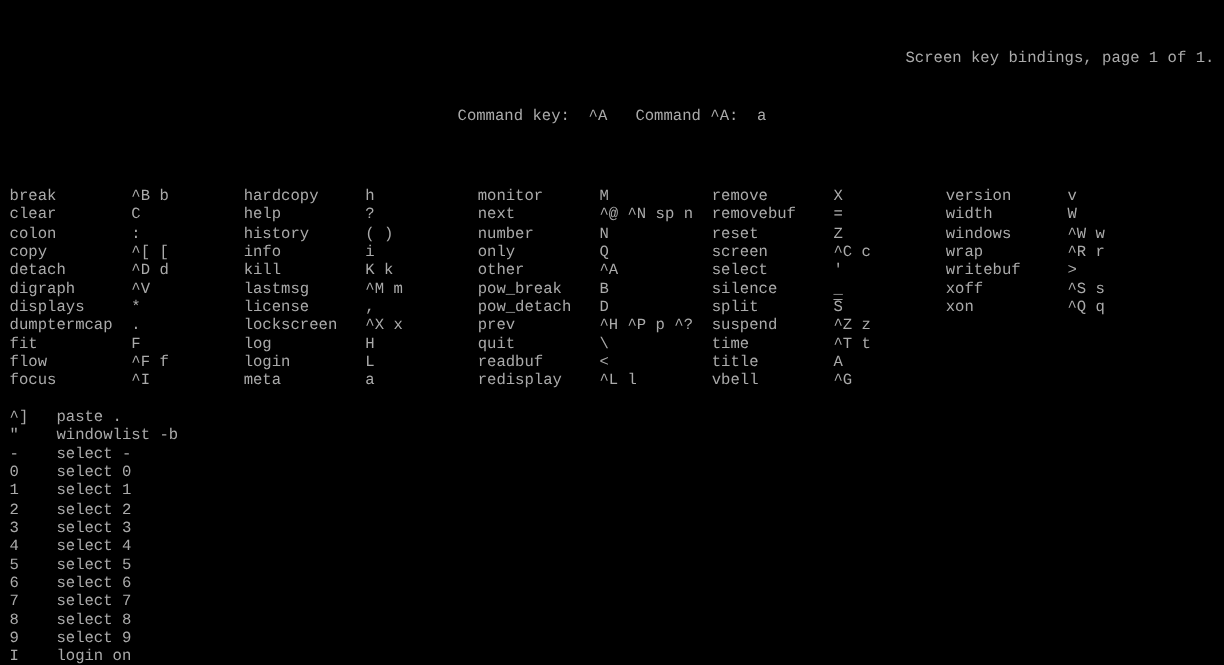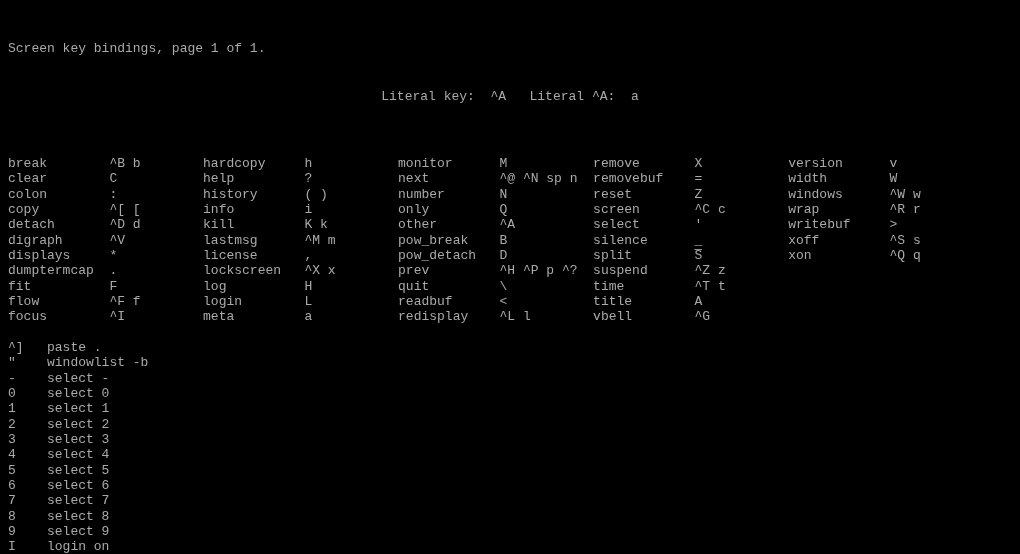--- a/index.html
+++ b/index.html
@@ -19,16 +19,16 @@
     }
     .line {
       display: block;
       white-space: pre;
     }
   </style>
 </head>
 <body>
 
 <div class="terminal-content">
-  <div class="line" style="text-align:left; margin-bottom:2px; padding-top:4px;">Screen key bindings, page 1 of 1.</div>
-  <div class="line" style="text-align:center; margin-bottom:6px;">Literal key:  ^A   Literal ^A:  a</div>
+  <div class="line" style="text-align:right; margin-bottom:2px; padding-top:4px;">Screen key bindings, page 1 of 1.</div>
+  <div class="line" style="text-align:center; margin-bottom:6px;">Command key:  ^A   Command ^A:  a</div>
   <div id="lines-container"><div class="line">&nbsp;</div><div class="line">break        ^B b        hardcopy     h           monitor      M           remove       X           version      v</div><div class="line">clear        C           help         ?           next         ^@ ^N sp n  removebuf    =           width        W</div><div class="line">colon        :           history      ( )         number       N           reset        Z           windows      ^W w</div><div class="line">copy         ^[ [        info         i           only         Q           screen       ^C c        wrap         ^R r</div><div class="line">detach       ^D d        kill         K k         other        ^A          select       '           writebuf     &gt;</div><div class="line">digraph      ^V          lastmsg      ^M m        pow_break    B           silence      _           xoff         ^S s</div><div class="line">displays     *           license      ,           pow_detach   D           split        S̅           xon          ^Q q</div><div class="line">dumptermcap  .           lockscreen   ^X x        prev         ^H ^P p ^?  suspend      ^Z z</div><div class="line">fit          F           log          H           quit         \           time         ^T t</div><div class="line">flow         ^F f        login        L           readbuf      &lt;           title        A</div><div class="line">focus        ^I          meta         a           redisplay    ^L l        vbell        ^G</div><div class="line">&nbsp;</div><div class="line">^]   paste .</div><div class="line">"    windowlist -b</div><div class="line">-    select -</div><div class="line">0    select 0</div><div class="line">1    select 1</div><div class="line">2    select 2</div><div class="line">3    select 3</div><div class="line">4    select 4</div><div class="line">5    select 5</div><div class="line">6    select 6</div><div class="line">7    select 7</div><div class="line">8    select 8</div><div class="line">9    select 9</div><div class="line">I    login on</div></div>
 </div>
 
 </body></html>

